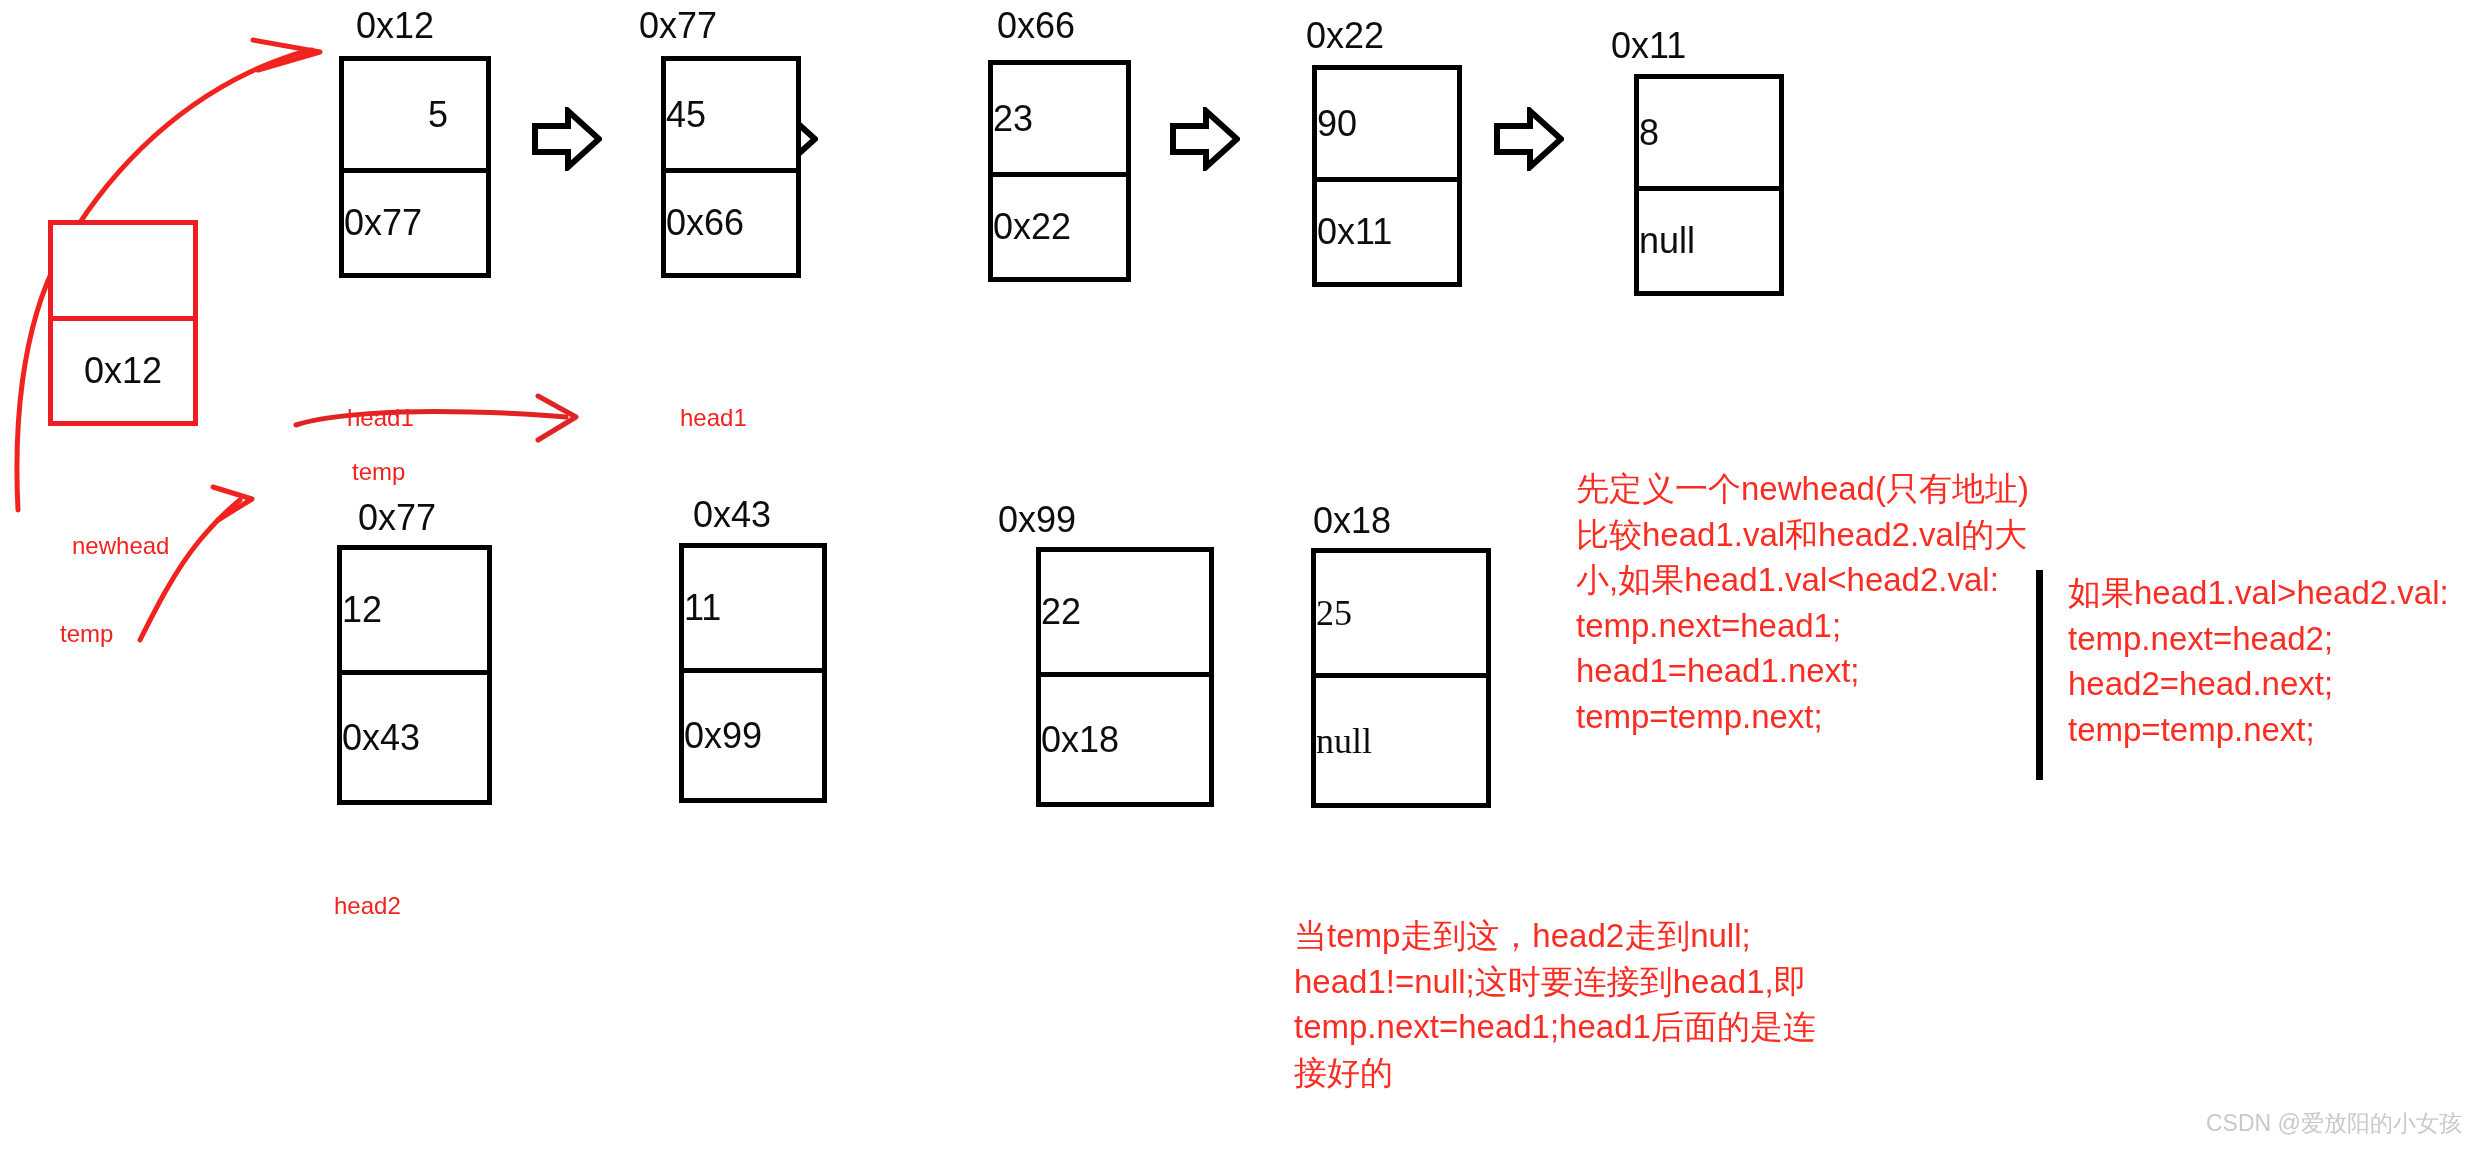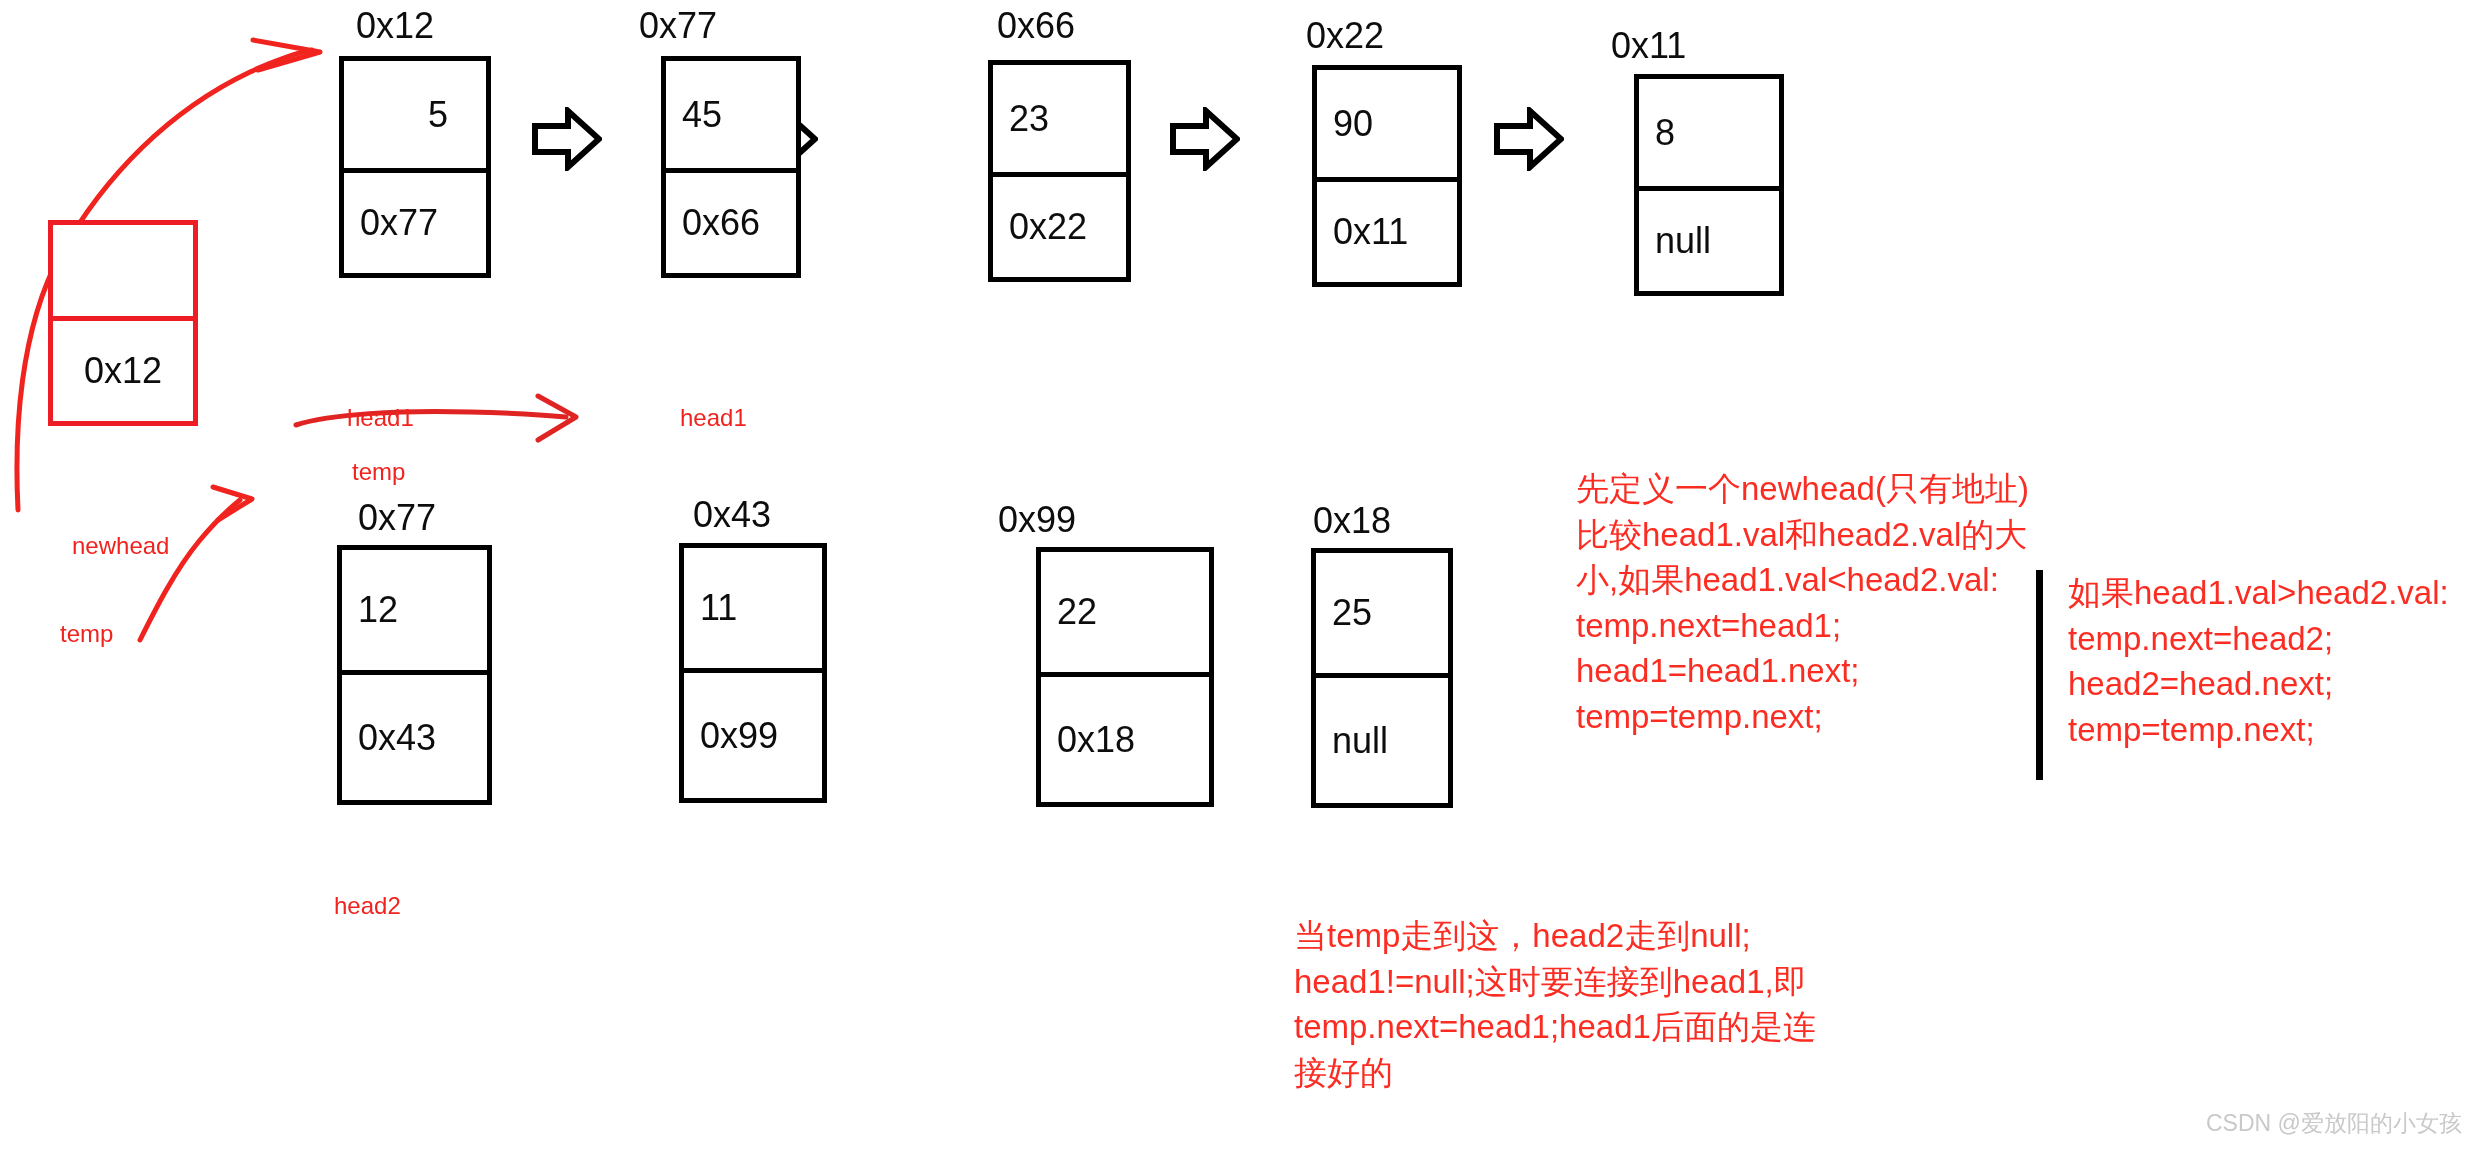--- a/index.html
+++ b/index.html
@@ -28,21 +28,21 @@
   .node .cell {
     box-sizing: border-box;
     display: flex;
     align-items: center;
     color: #0d0d0d;
     font-size: 36px;
     line-height: 1;
     white-space: nowrap;
   }
   .node .cell.val { border-bottom: 5px solid #000000; }
-  .node .cell.left  { justify-content: flex-start; padding-left: 16px; }
+  .node .cell.left  { justify-content: flex-start; }
   .node .cell.center{ justify-content: center; }
   .node .cell.right { justify-content: flex-end; padding-right: 38px; }
 
   
   .row1 .cell.val  { height: 112px; }
   .row1 .cell.next { height: 100px; }
   
   .row2 .cell.val  { height: 125px; }
   .row2 .cell.next { height: 125px; }
 
@@ -180,21 +180,21 @@
     <div class="cell next left">0x99</div>
   </div>
 
   <div class="addr" style="left:998px; top:502px;">0x99</div>
   <div class="node row2" style="left:1036px; top:547px; width:178px;">
     <div class="cell val left">22</div>
     <div class="cell next left">0x18</div>
   </div>
 
   <div class="addr" style="left:1313px; top:503px;">0x18</div>
-  <div class="node row2" style="left:1311px; top:548px; width:142px;">
+  <div class="node row2" style="left:1311px; top:548px; width:180px;font-family:Liberation Serif, serif;">
     <div class="cell val left">25</div>
     <div class="cell next left">null</div>
   </div>
 
   <div class="rlabel" style="left:334px; top:894px;">head2</div>
 
   <div class="note" style="left:1576px; top:466px; width:470px;">先定义一个newhead(只有地址)
 比较head1.val和head2.val的大
 小,如果head1.val&lt;head2.val:
 temp.next=head1;

